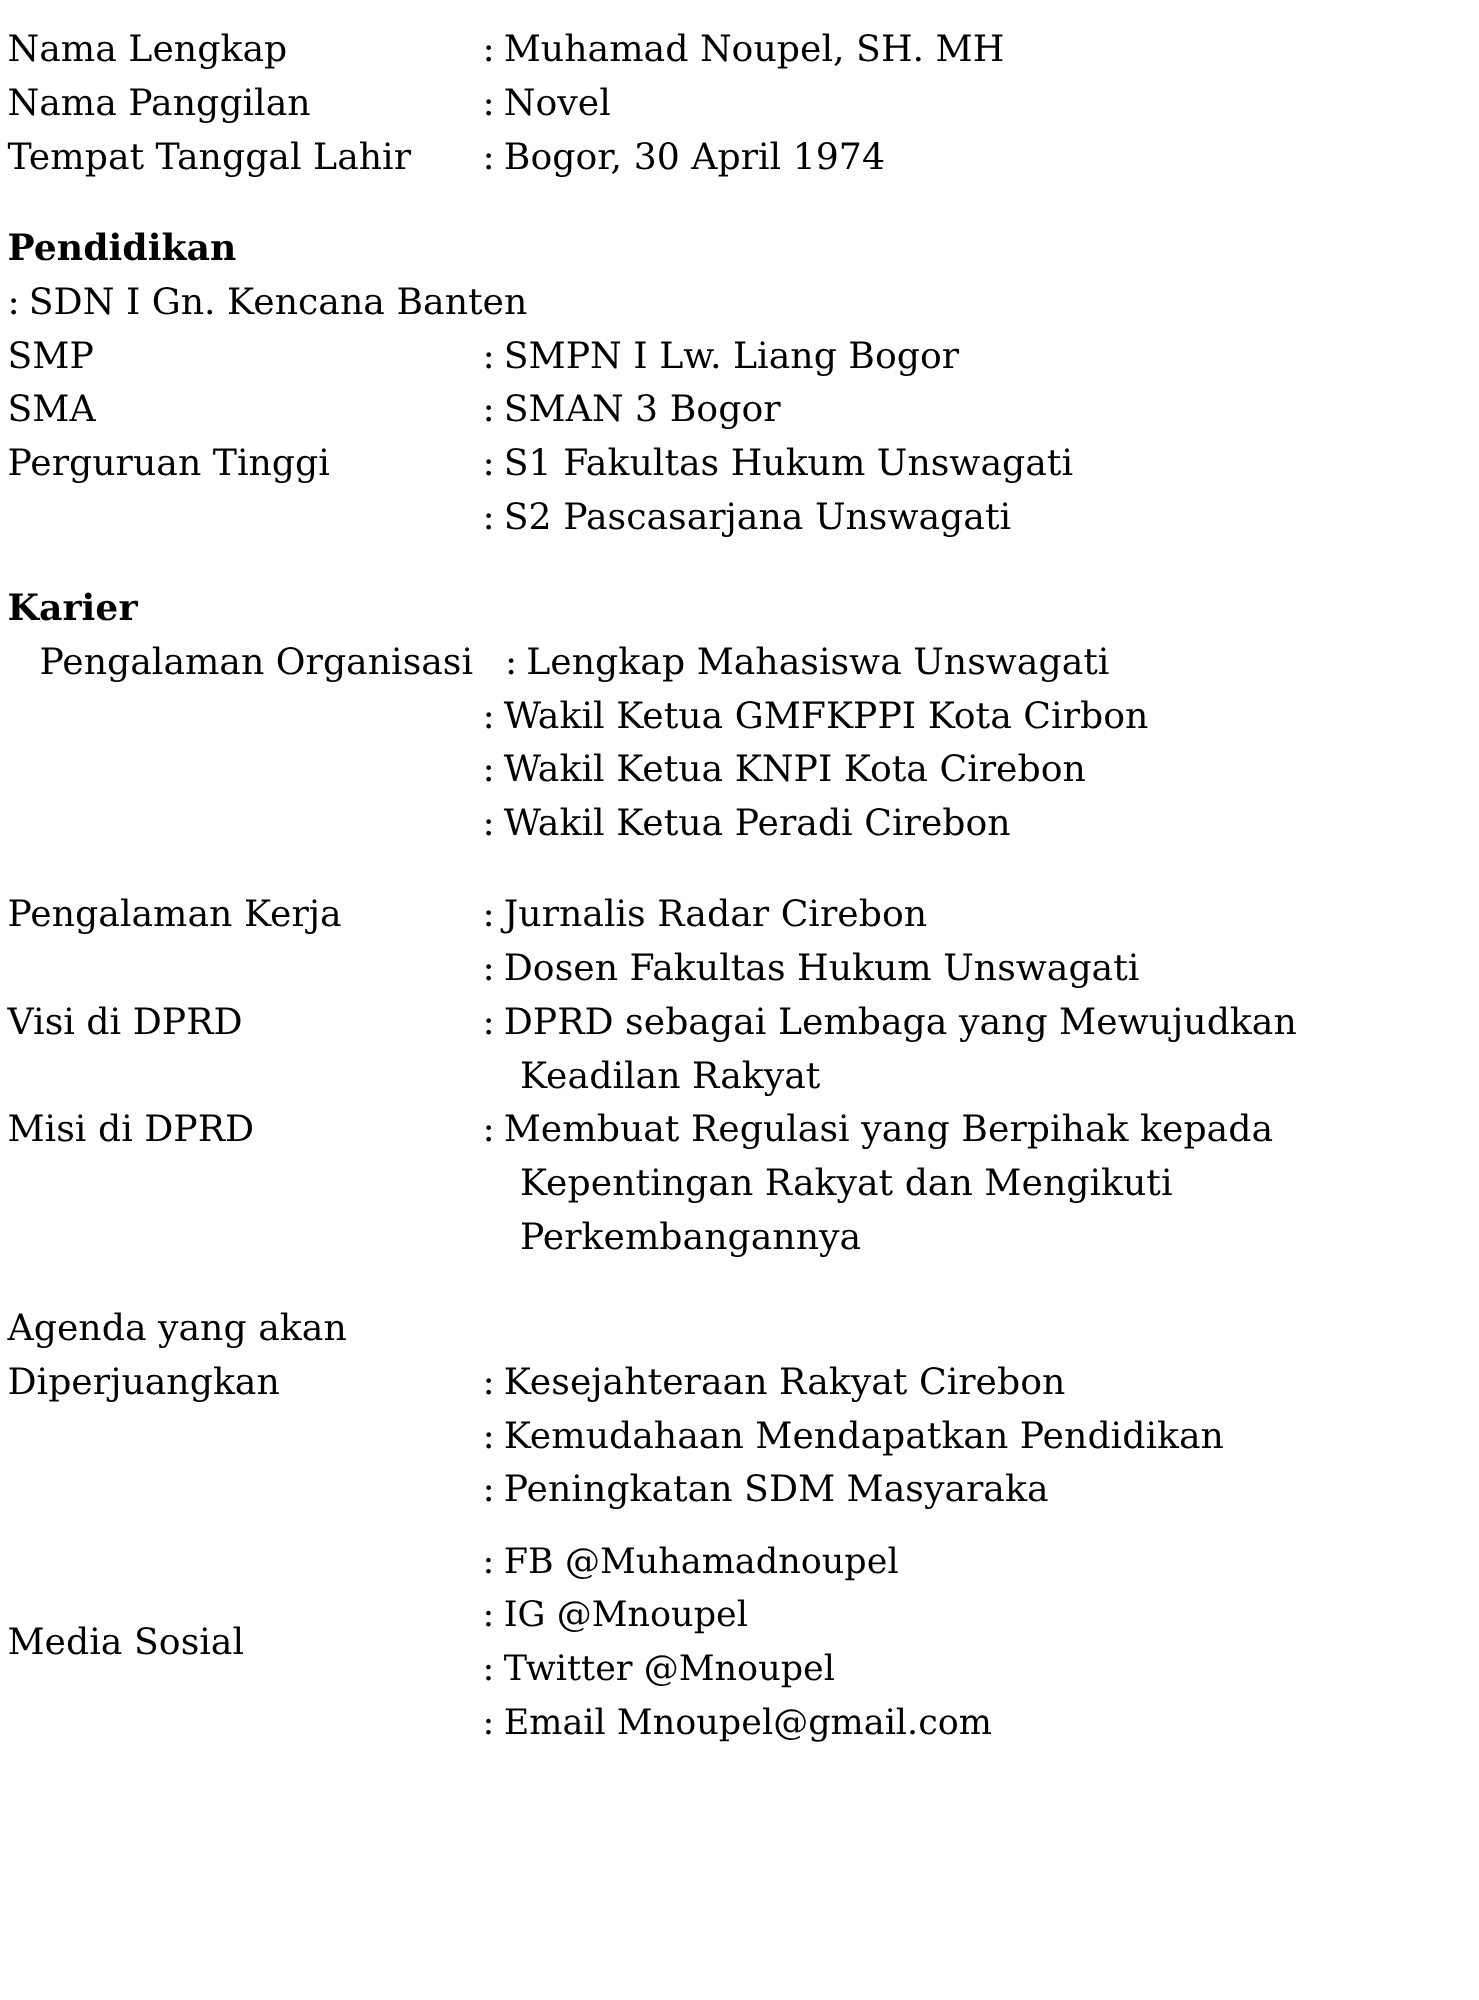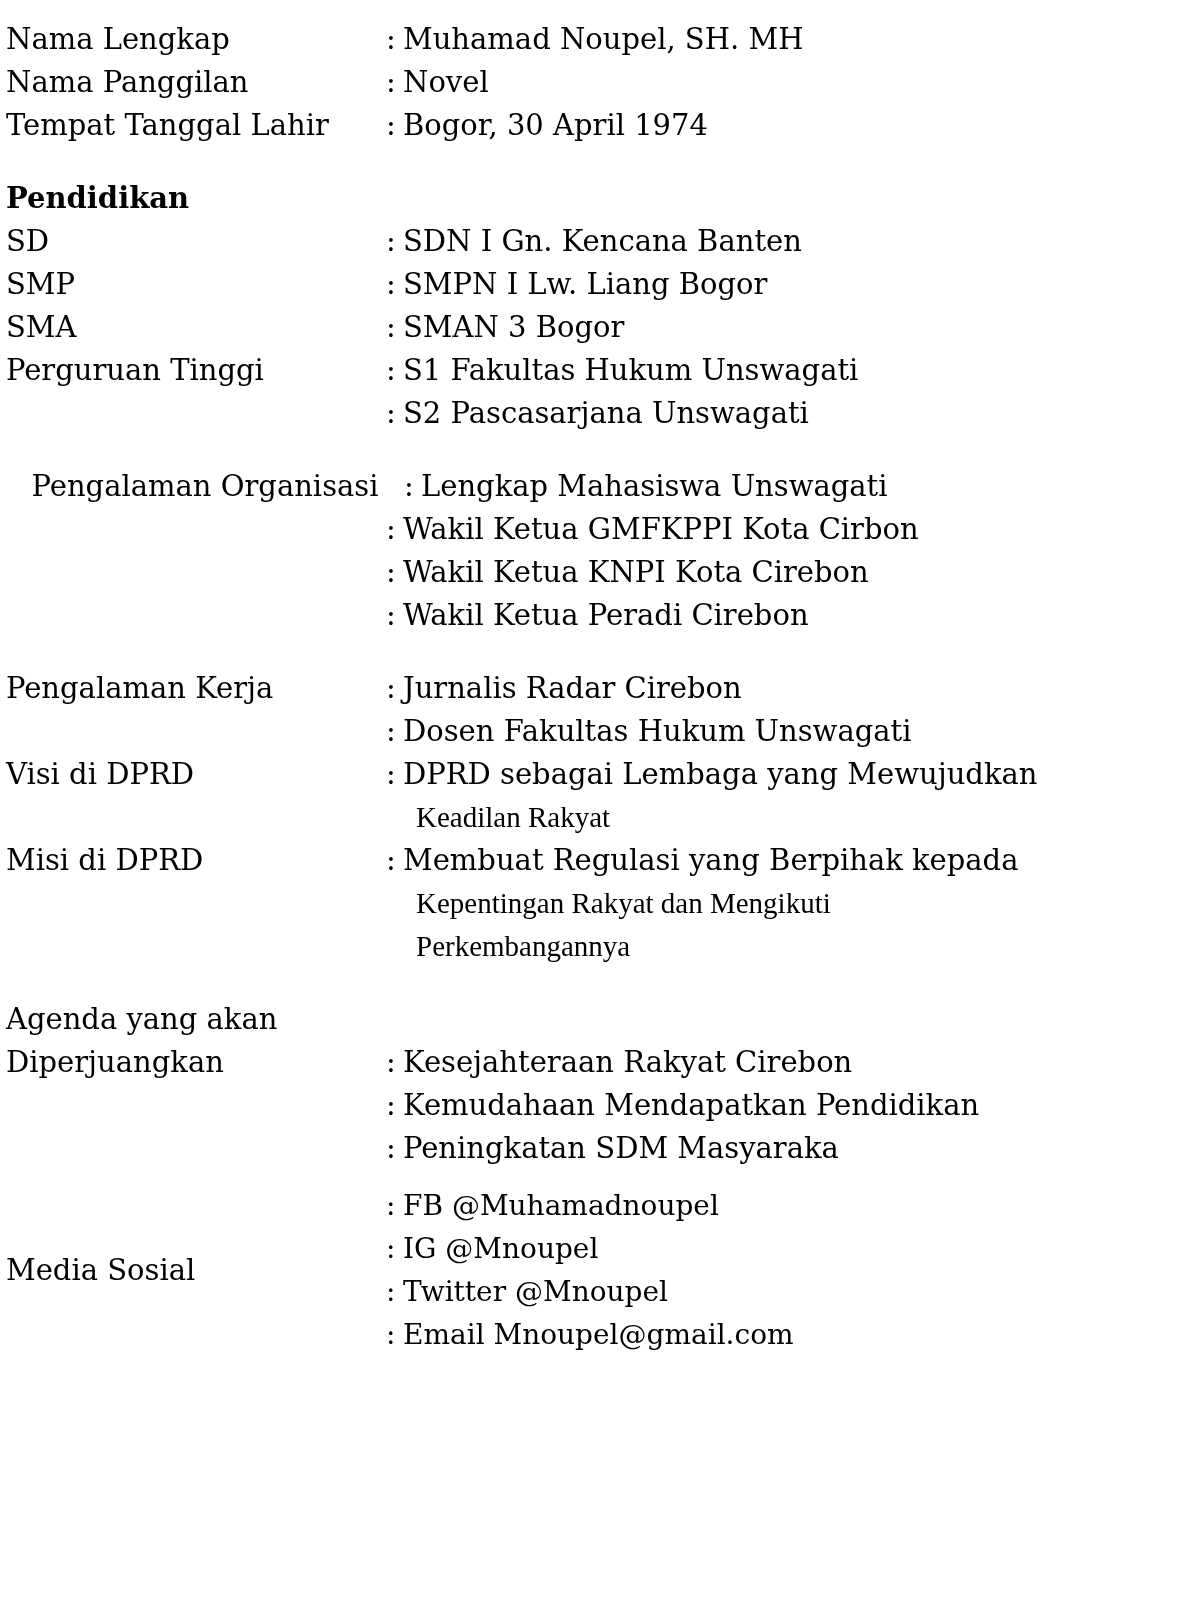--- a/index.html
+++ b/index.html
@@ -43,21 +43,20 @@
   .colon {
     width: 17px;
     flex: 0 0 17px;
   }
   .vtext {
     flex: 1 1 auto;
   }
   .vtext .cont {
     display: block;
     padding-left: 13px;
-    font-family: Liberation Serif, serif;
   }
   .spacer-sm { height: 14px; }
   .spacer-md { height: 30px; }
   .section-head {
     white-space: nowrap;
     font-weight: bold;
   }
   .media-row {
     display: flex;
     align-items: center;
@@ -109,21 +108,20 @@
         <span class="colon">:</span>
         <span class="vtext">Bogor, 30 April 1974</span>
       </div>
     </div>
 
     <div class="spacer-md"></div>
 
     <div class="section-head">Pendidikan</div>
 
     <div class="row">
-      <div class="label">SD</div>
       <div class="value">
         <span class="colon">:</span>
         <span class="vtext">SDN I Gn. Kencana Banten</span>
       </div>
     </div>
     <div class="row">
       <div class="label">SMP</div>
       <div class="value">
         <span class="colon">:</span>
         <span class="vtext">SMPN I Lw. Liang Bogor</span>
@@ -146,20 +144,21 @@
     <div class="row">
       <div class="label"></div>
       <div class="value">
         <span class="colon">:</span>
         <span class="vtext">S2 Pascasarjana Unswagati</span>
       </div>
     </div>
 
     <div class="spacer-md"></div>
 
+    <div class="section-head">Karier</div>
 
     <div class="row">
       <div class="wide-label">Pengalaman Organisasi</div>
       <div class="value">
         <span class="colon">:</span>
         <span class="vtext">Lengkap Mahasiswa Unswagati</span>
       </div>
     </div>
     <div class="row">
       <div class="label"></div>

